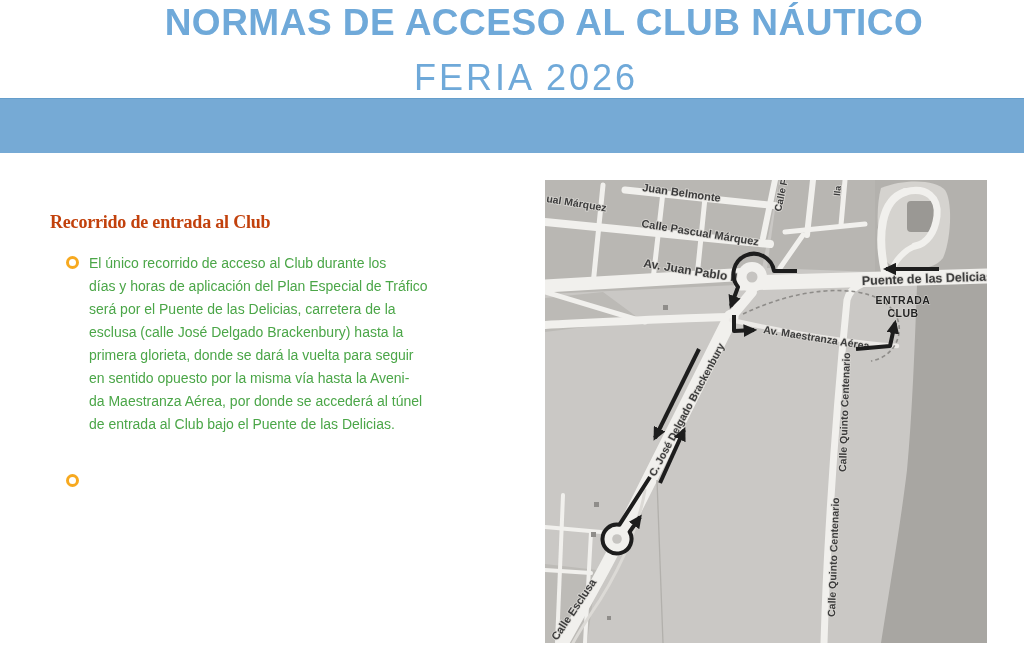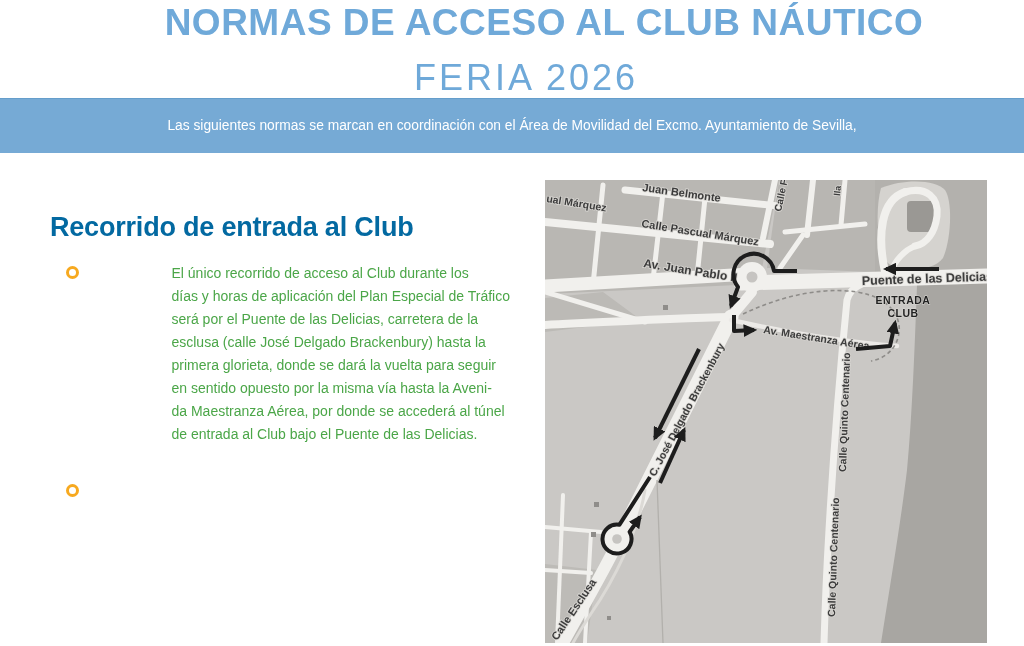--- a/index.html
+++ b/index.html
@@ -12,42 +12,41 @@
   .page-subtitle{position:absolute;top:44px;left:0;width:100%;margin:14px;
     text-align:center;color:#6FA9D9;font-size:36px;font-weight:normal;
     letter-spacing:3px;line-height:40px;}
 
   .banner{position:absolute;top:98px;left:0;width:100%;height:54px;
     background:#76AAD5;border-top:1px solid #659ecb;
     display:flex;flex-direction:column;justify-content:center;align-items:center;
     color:#ffffff;font-size:13.8px;line-height:21.5px;text-align:center;}
 
   .left-col{position:absolute;left:50px;top:212px;width:460px;}
-  .section-heading{margin:0 0 19px 0;color:#0369a1;font-size:27px;
-    font-weight:bold;letter-spacing:-0.2px;}
-  .bullet{display:flex;margin:12px 0 0 16px;padding:0 0 22px 0;justify-content:space-between;}
+  .section-heading{margin:0 0 19px 0;color:#c2410c;font-size:18px;
+    font-weight:bold;letter-spacing:-0.2px;font-family:Liberation Serif, serif;}
+  .bullet{display:flex;margin:12px 0 0 16px;padding:0 0 22px 0;}
   .ring{flex:0 0 auto;width:7px;height:7px;border:3px solid #F7A91F;
     border-radius:50%;background:#fff;margin:4px 10px 0 0;}
   .bullet p{margin:0;color:#4BA648;font-size:14px;line-height:23px;
     white-space:pre-line;}
 
   .map{position:absolute;left:545px;top:180px;width:442px;height:463px;margin:0;}
   .map svg{display:block;}
   .map text{font-family:"Liberation Sans",sans-serif;fill:#3c3c3c;
     font-weight:bold;paint-order:stroke;stroke:#d8d6d2;stroke-width:1.6px;}
   .map text.entrada{fill:#222;stroke-width:1px;letter-spacing:.5px;}
 </style>
 </head>
 <body>
 
 <h1 class="page-title">NORMAS DE ACCESO AL CLUB NÁUTICO</h1>
 <h2 class="page-subtitle">FERIA 2026</h2>
 
 <div class="banner">
-  <div>Las siguientes normas se marcan en coordinación con el Área de Movilidad del Excmo. Ayuntamiento de Sevilla,</div>
 </div>
 
 <div class="left-col">
   <h3 class="section-heading">Recorrido de entrada al Club</h3>
   <div class="bullet">
     <span class="ring"></span>
     <p>El único recorrido de acceso al Club durante los
 días y horas de aplicación del Plan Especial de Tráfico
 será por el Puente de las Delicias, carretera de la
 esclusa (calle José Delgado Brackenbury) hasta la

